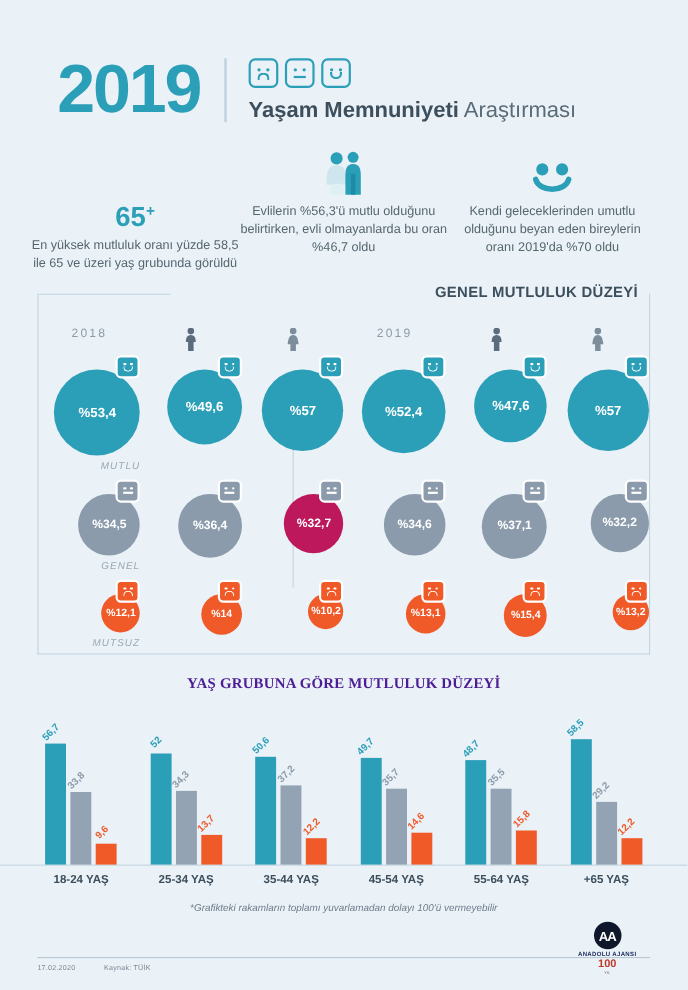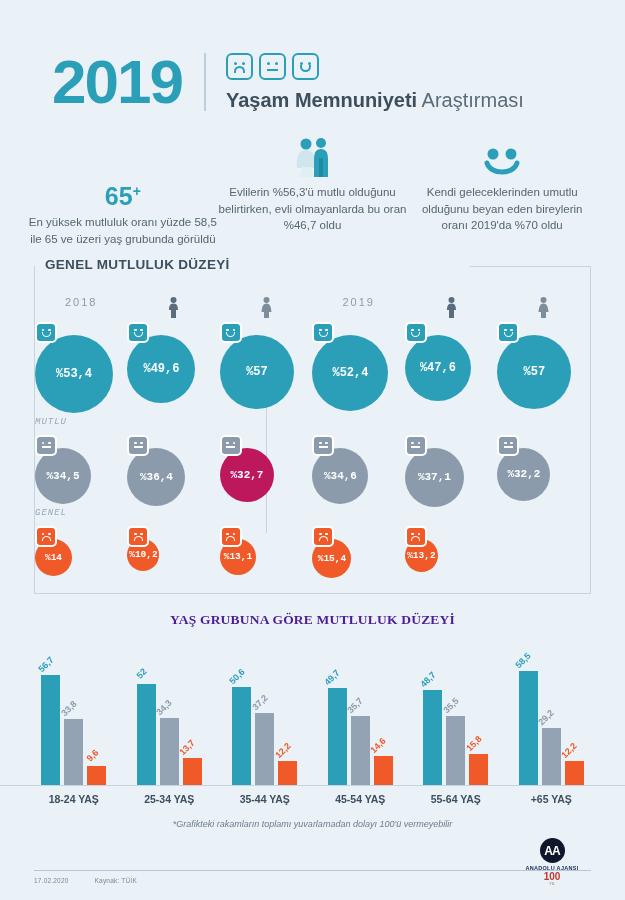--- a/index.html
+++ b/index.html
@@ -70,35 +70,35 @@
     position: relative;
     height: 328px;
   }
   .panel-top-l, .panel-top-r {
     position: absolute; top: 0; height: 1px; background: #c4d5e0;
   }
   .panel-top-l { left: 0; width: 120px; }
   .panel-top-r { right: 0; width: 120px; }
   .panel-title {
     position: absolute; top: -9px; left: 0; right: 0;
-    text-align: left; font-size: 13.5px; font-weight: bold;
+    text-align: right; font-size: 13.5px; font-weight: bold;
     color: #3d4f5c; letter-spacing: 0.3px;
   }
   .panel-title span { background: #eaf1f7; padding: 0 10px; }
 
   .grid-head { display: flex; padding: 30px 0 0 0; }
   .col { width: 16.666%; text-align: center; position: relative; }
   .yearlbl { font-size: 11px; color: #8d9ca8; letter-spacing: 2px; }
   .vsep {
     position: absolute; left: 50%; top: 52px; width: 1px; height: 185px;
     background: #c4d5e0;
   }
 
   .circle-row { display: flex; }
-  .cwrap { width: 16.666%; display: flex; flex-direction: column; align-items: flex-start; position: relative; font-family: Liberation Mono, monospace; }
+  .cwrap { width: 16.666%; display: flex; flex-direction: column; align-items: flex-end; position: relative; }
   .badge {
     width: 22px; height: 21px; border: 2px solid #fff; border-radius: 5px;
     position: relative; z-index: 3; margin-bottom: -8px;
   }
   .badge .be { position: absolute; width: 2.6px; height: 2.6px; border-radius: 50%; background: #fff; top: 5px; }
   .badge .be.l { left: 4.5px; } .badge .be.r { right: 4.5px; }
   .badge .bm-happy { position: absolute; width: 9px; height: 5px; border: 1.6px solid #fff; border-top: none;
     border-radius: 0 0 9px 9px; left: 4.5px; bottom: 4px; }
   .badge .bm-flat { position: absolute; width: 9px; height: 1.6px; background: #fff; left: 4.5px; bottom: 6px; }
   .badge .bm-sad { position: absolute; width: 9px; height: 5px; border: 1.6px solid #fff; border-bottom: none;
@@ -386,20 +386,29 @@
           <div class="bubble" style="width:53px;height:53px;background:#8b9bab;font-size:11px">%32,2</div>
         </div>
       </div>
       <div class="circle-row" style="margin-top: 8px;">
         <div class="cwrap">
           <div class="badge" style="background:#ef5a28">
             <span class="be l"></span>
             <span class="be r"></span>
             <span class="bm-sad"></span>
           </div>
+          <div class="bubble" style="width:35px;height:35px;background:#ef5a28;font-size:9.5px">%12,1</div>
+          <div class="rowlabel">MUTSUZ</div>
+        </div>
+        <div class="cwrap">
+          <div class="badge" style="background:#ef5a28">
+            <span class="be l"></span>
+            <span class="be r"></span>
+            <span class="bm-sad"></span>
+          </div>
           <div class="bubble" style="width:37px;height:37px;background:#ef5a28;font-size:9.5px">%14</div>
         </div>
         <div class="cwrap">
           <div class="badge" style="background:#ef5a28">
             <span class="be l"></span>
             <span class="be r"></span>
             <span class="bm-sad"></span>
           </div>
           <div class="bubble" style="width:32px;height:32px;background:#ef5a28;font-size:9.5px">%10,2</div>
         </div>

